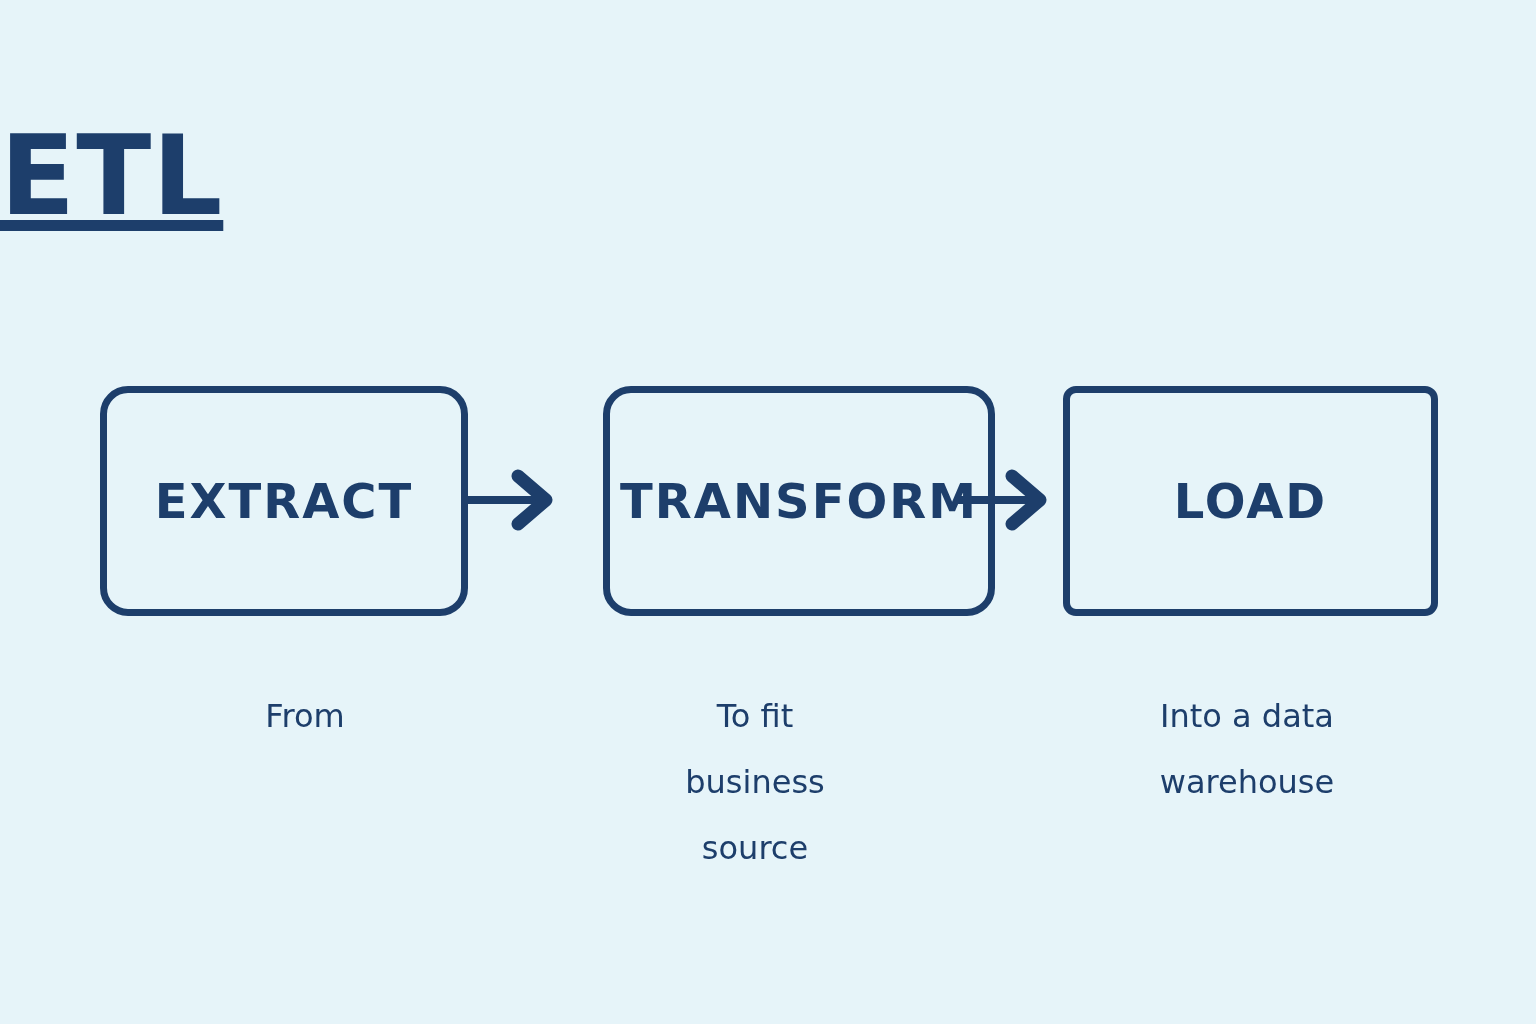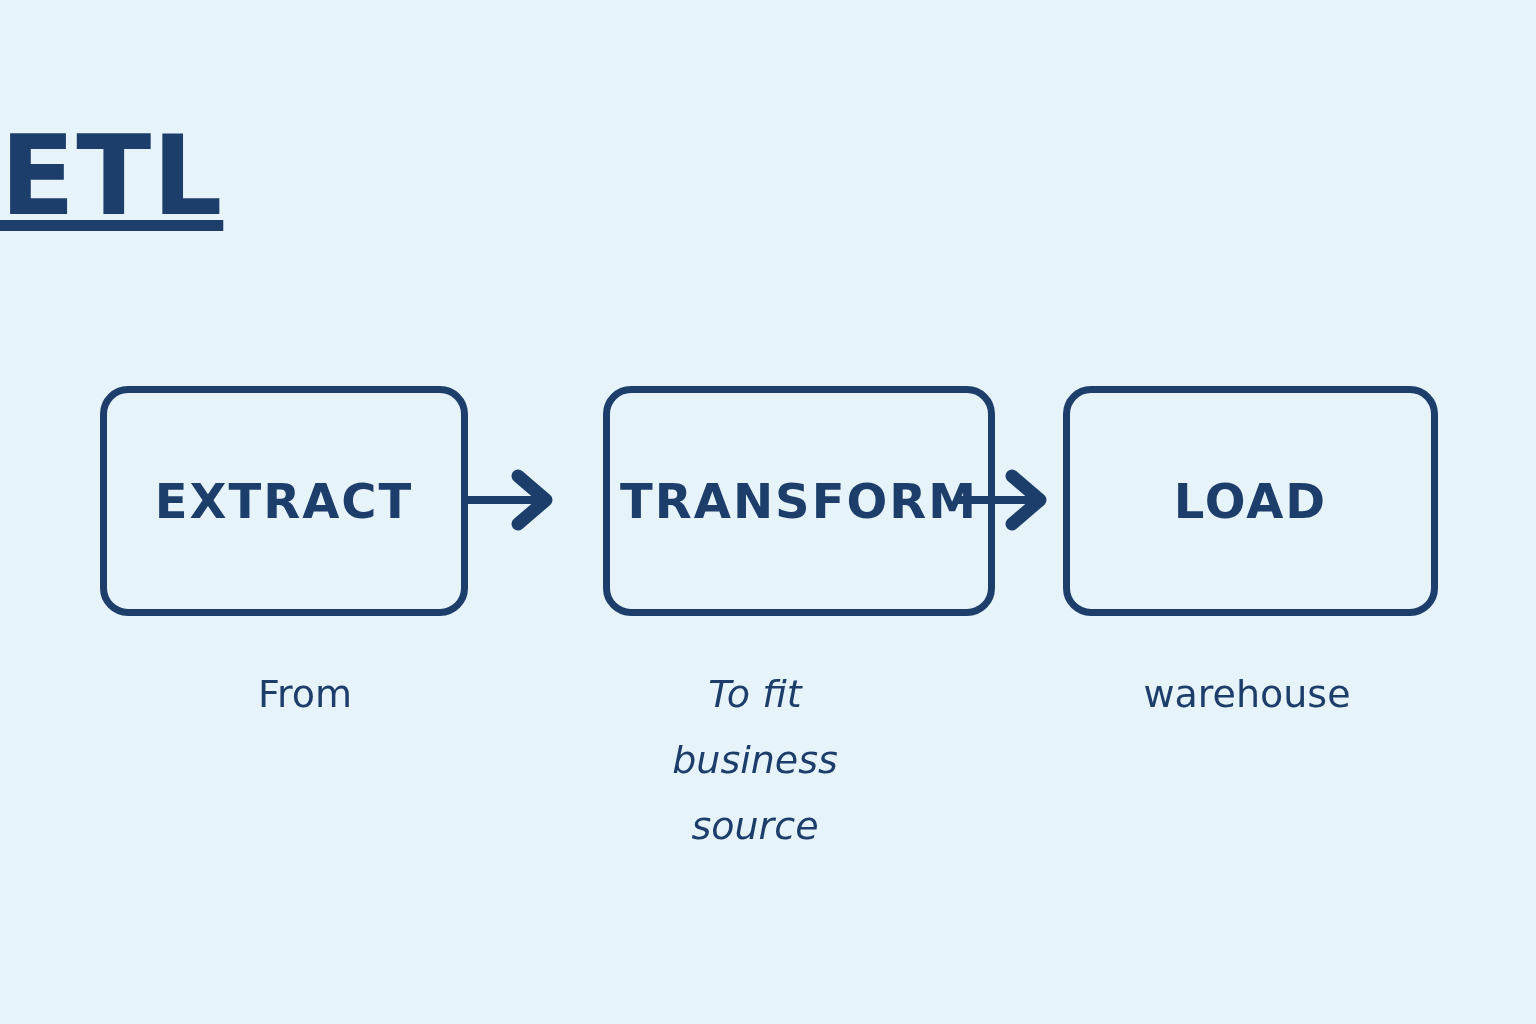--- a/index.html
+++ b/index.html
@@ -37,21 +37,21 @@
     top: 386px;
     height: 230px;
     border: 7px solid var(--navy);
     border-radius: 28px;
     display: flex;
     align-items: center;
     justify-content: center;
   }
   .box-extract   { left: 100px;  width: 368px; }
   .box-transform { left: 603px;  width: 392px; }
-  .box-load      { left: 1063px; width: 375px; }
+  .box-load      { left: 1063px; width: 375px; border-radius: 13px; }
   .box-label {
     font-size: 48px;
     font-weight: 700;
     letter-spacing: 2px;
     color: var(--navy);
     white-space: nowrap;
   }
   .arrow {
     position: absolute;
     top: 460px;
@@ -65,29 +65,29 @@
   }
   .arrow-head {
     stroke: var(--navy);
     stroke-width: 13;
     stroke-linecap: round;
     stroke-linejoin: round;
     fill: none;
   }
   .caption {
     position: absolute;
-    top: 661px;
+    top: 683px;
     text-align: center;
-    font-size: 38px;
+    font-size: 32px;
     line-height: 66px;
     font-weight: 400;
     color: var(--navy);
   }
   .caption-1 { left: 85px;   width: 440px; }
-  .caption-2 { left: 555px;  width: 400px; font-style: italic; }
+  .caption-2 { left: 555px;  width: 400px; }
   .caption-3 { left: 1047px; width: 400px; }
 </style>
 </head>
 <body>
 
 <div class="canvas">
 
   <h1 class="title">ETL</h1>
 
   <div class="box box-extract">
@@ -116,16 +116,17 @@
     <div class="caption-line">From</div>
   </div>
 
   <div class="caption caption-2">
     <div class="caption-line">To fit</div>
     <div class="caption-line">business</div>
     <div class="caption-line">source</div>
   </div>
 
   <div class="caption caption-3">
+    <div class="caption-line">Into a data</div>
     <div class="caption-line">warehouse</div>
   </div>
 
 </div>
 
 </body></html>

